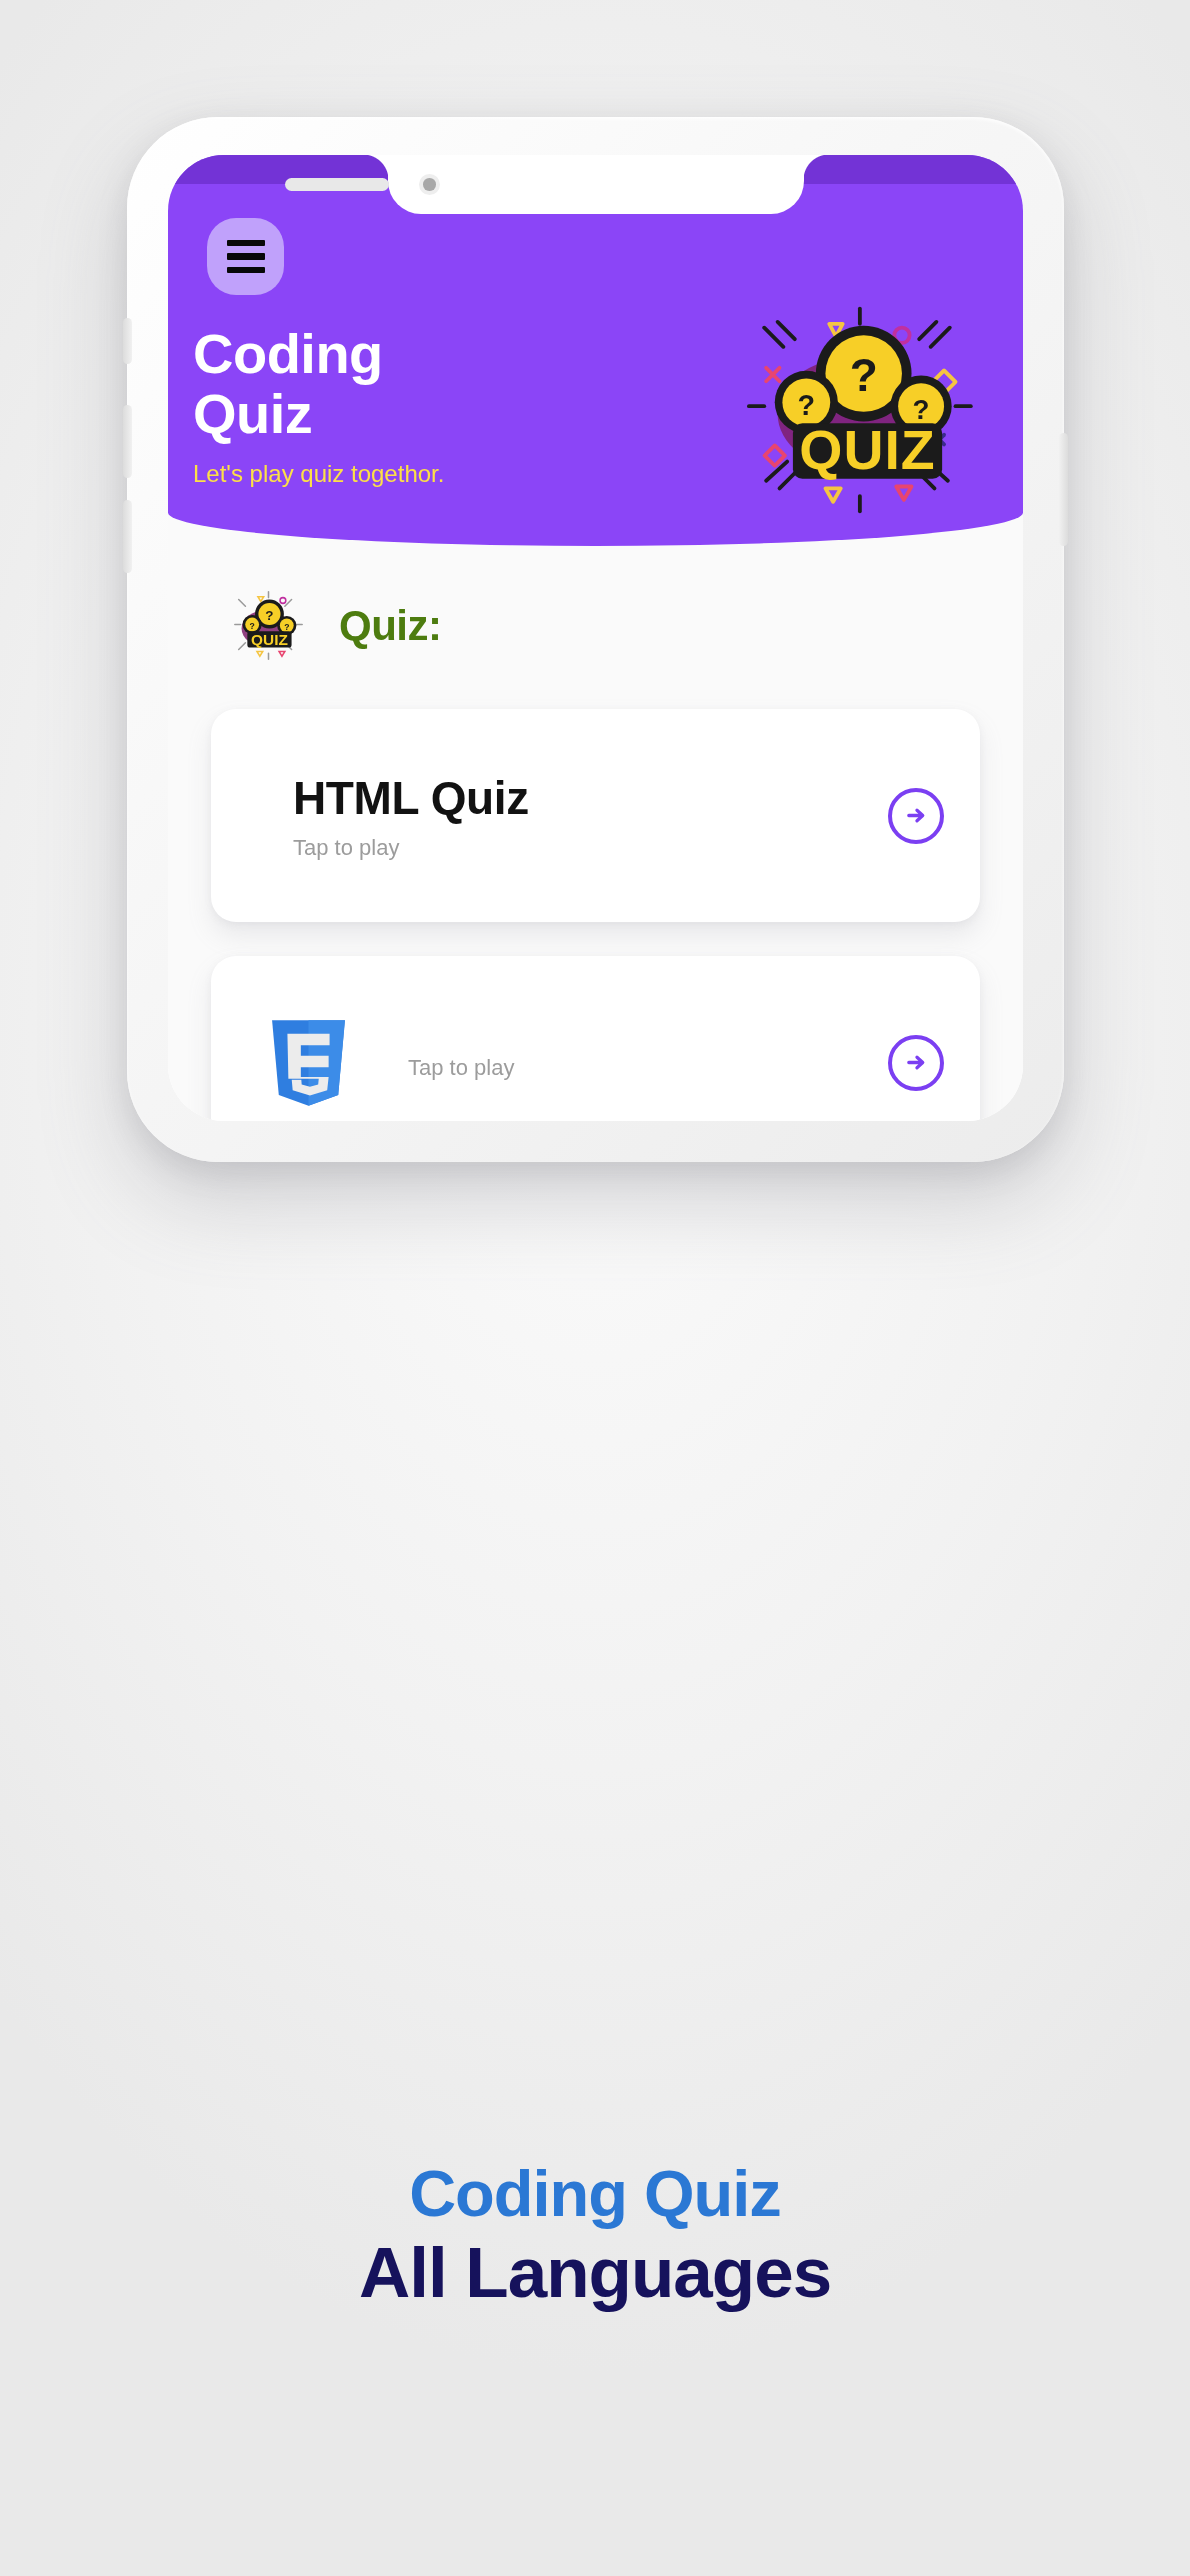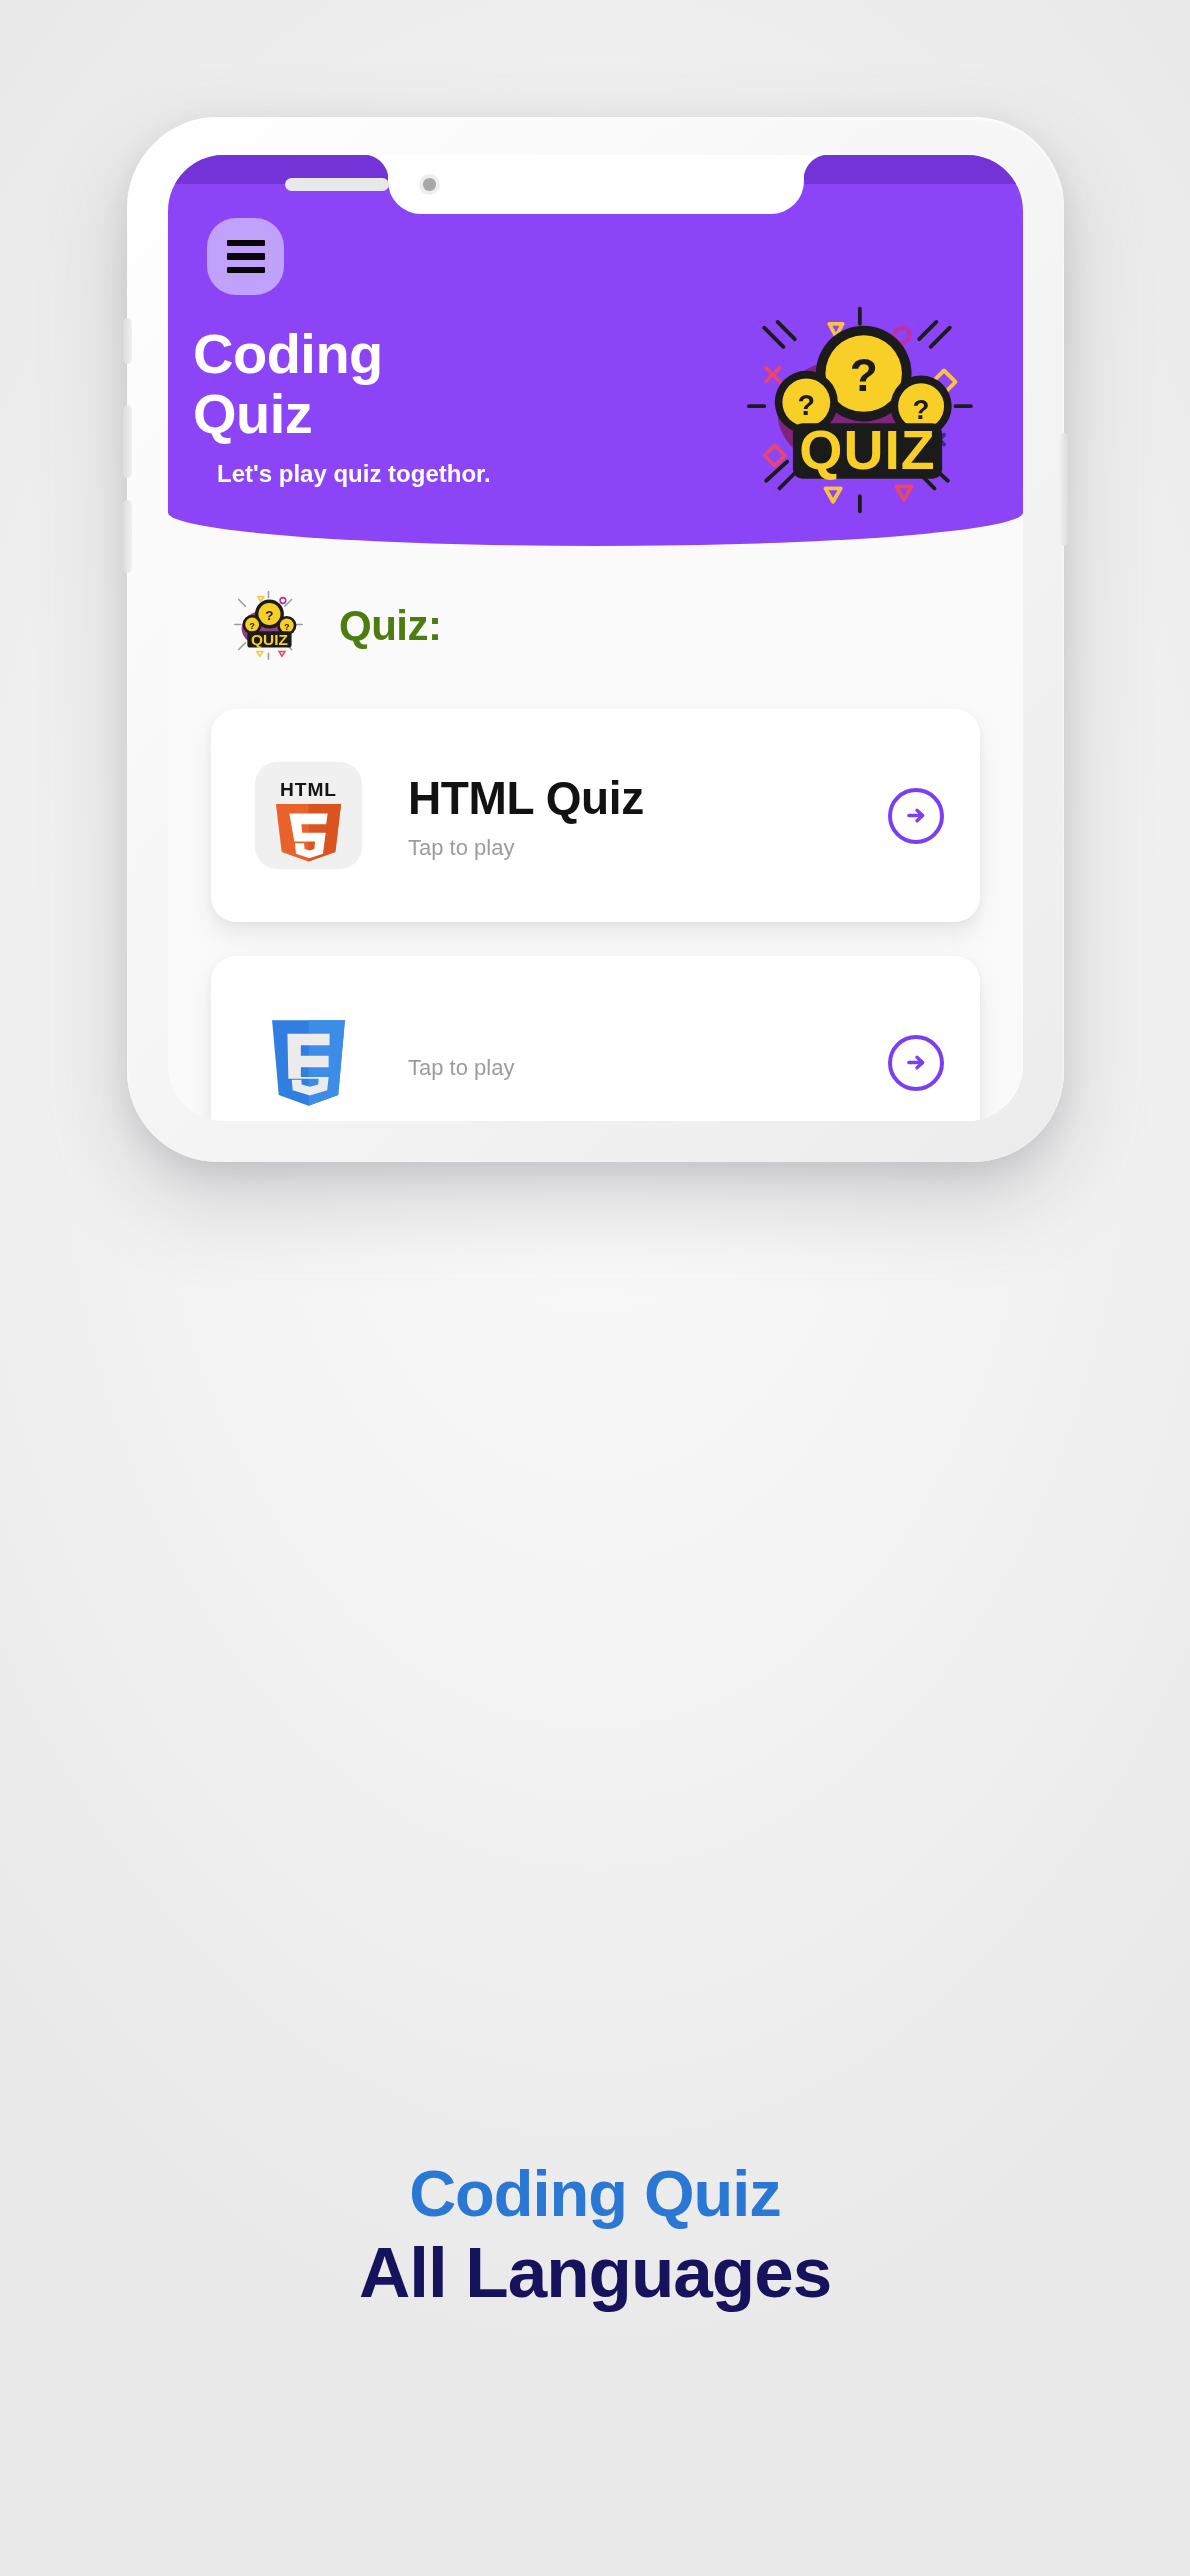--- a/index.html
+++ b/index.html
@@ -85,21 +85,21 @@
     display:flex; align-items:center; justify-content:center;
     flex-direction:column; gap:6.7px; cursor:pointer;
   }
   #menu-button span{ display:block; width:38px; height:6.7px; background:#080808; border-radius:1px; }
 
   #header-text{ position:absolute; left:25px; top:169px; z-index:10; }
   #app-title{
     color:#ffffff; font-size:56px; font-weight:bold; line-height:1.08;
     letter-spacing:-0.5px; width:278px;
   }
-  #app-subtitle{ color:#ffffff; font-size:24px; margin-top:15.3px; font-weight:700;margin-left:24px; }
+  #app-subtitle{ color:#fde047; font-size:24px; margin-top:15.3px; font-weight:400; }
 
   
   #header-illustration{
     position:absolute; right:46px; top:144px; width:240px; height:220px; z-index:9;
   }
 
   
   #section-head{
     display:flex; align-items:center; gap:33px;
     margin:42px 0 0 63px;
@@ -248,29 +248,20 @@
             <text x="40" y="59" font-size="16" font-weight="bold" fill="#f7cf27" text-anchor="middle" font-family="Liberation Sans, sans-serif">QUIZ</text>
           </svg>
         </div>
         <div id="section-title">Quiz:</div>
       </div>
       <div id="section-divider"></div>
 
       <div id="quiz-list">
 
         <div class="quiz-card">
-          <div class="card-thumb">
-            <svg viewBox="0 0 120 120" width="115" height="115">
-              <rect x="4" y="4" width="112" height="112" rx="24" fill="#f0f0f0"></rect>
-              <text x="60" y="40" font-size="20" font-weight="bold" fill="#141414" text-anchor="middle" font-family="Liberation Sans, sans-serif" letter-spacing="1">HTML</text>
-              <path d="M26 48 h68 l-6 50 -28 10 -28 -10 z" fill="#E8622A"></path>
-              <path d="M60 48 h34 l-6 50 -28 10 z" fill="#D9541F"></path>
-              <path d="M40 58 h40 l-1.6 11 H52.5 l.9 9h24.5l-2.8 22-14.1 4.6L46.9 100 l-.9-11h9.4l.5 6 5.1 1.5 5.1-1.5.7-8H45.2z" fill="#ffffff"></path>
-            </svg>
-          </div>
           <div class="card-texts">
             <div class="card-title">HTML Quiz</div>
             <div class="card-sub">Tap to play</div>
           </div>
           <div class="go-button">
             <svg viewBox="0 0 26 26" width="25" height="25">
               <path d="M5 13 h14 M13.5 7.5 L19.5 13 L13.5 18.5" fill="none" stroke="#7b3ff2" stroke-width="3.4" stroke-linecap="round" stroke-linejoin="round"></path>
             </svg>
           </div>
         </div>

